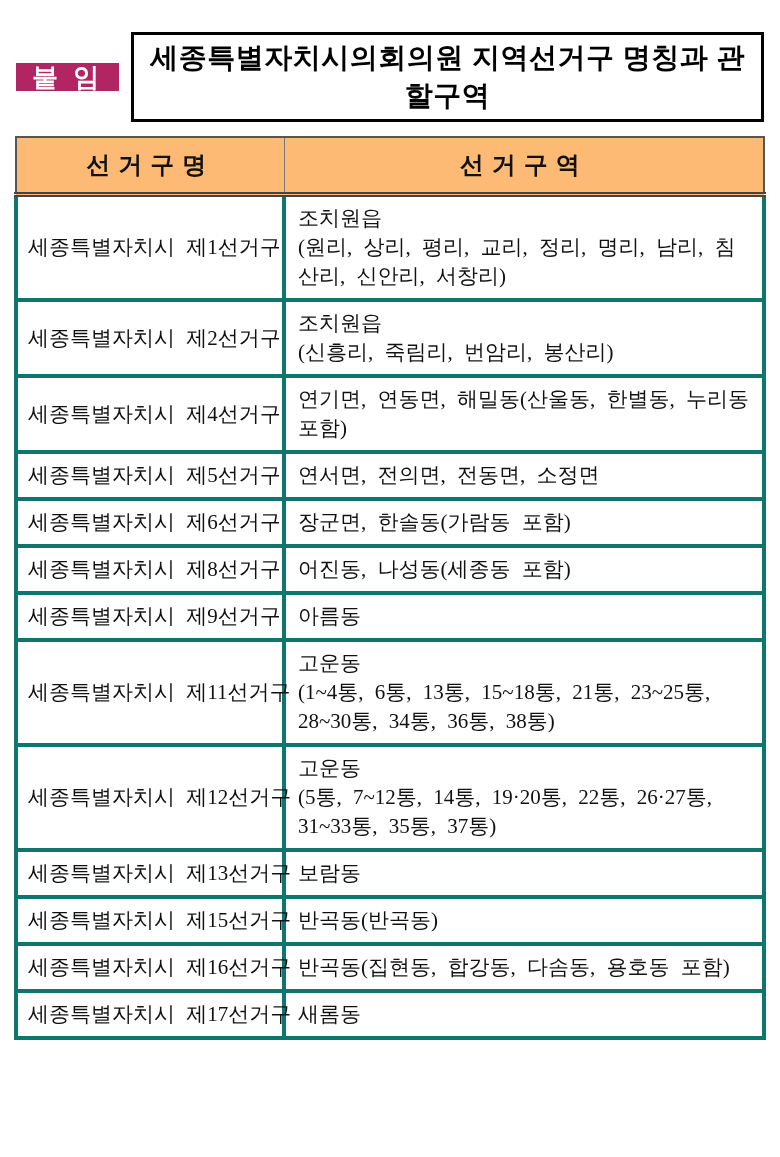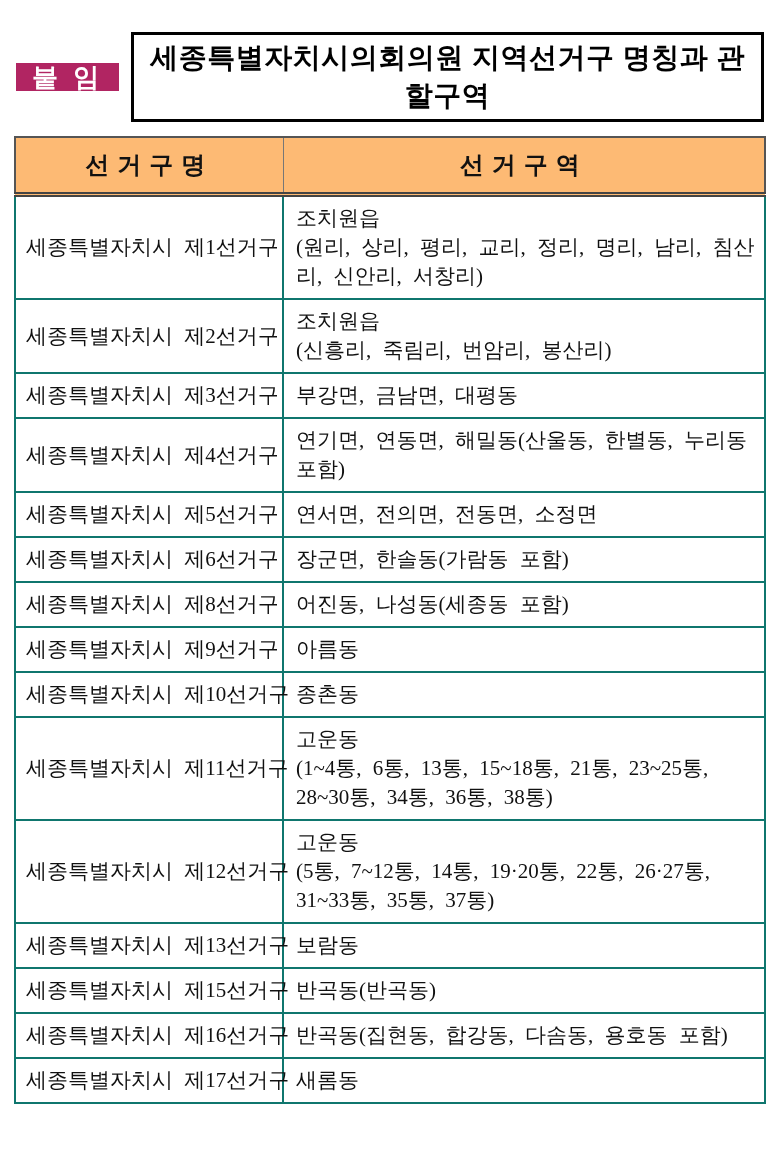--- a/index.html
+++ b/index.html
@@ -63,21 +63,21 @@
     border-bottom: 5px double #444444;
     height: 52px;
     font-size: 24px;
     font-weight: bold;
     letter-spacing: 8px;
     vertical-align: middle;
     color: #111111;
     background: #fdba74;
   }
   table.district-table td {
-    border: 2px solid #0f766e;
+    border: 4px solid #0f766e;
     font-size: 21px;
     line-height: 29px;
     padding: 7px 8px 7px 12px;
     vertical-align: middle;
     word-spacing: 6px;
     color: #111111;
   }
   table.district-table td.name {
     white-space: nowrap;
     padding-left: 10px;
@@ -117,26 +117,20 @@
           </td>
         </tr>
         <tr>
           <td class="name">세종특별자치시  제2선거구</td>
           <td class="area">
             <div>조치원읍</div>
             <div>(신흥리, 죽림리, 번암리, 봉산리)</div>
           </td>
         </tr>
         <tr>
-          <td class="name">세종특별자치시  제3선거구</td>
-          <td class="area">
-            <div>부강면, 금남면, 대평동</div>
-          </td>
-        </tr>
-        <tr>
           <td class="name">세종특별자치시  제4선거구</td>
           <td class="area">
             <div>연기면, 연동면, 해밀동(산울동, 한별동, 누리동 포함)</div>
           </td>
         </tr>
         <tr>
           <td class="name">세종특별자치시  제5선거구</td>
           <td class="area">
             <div>연서면, 전의면, 전동면, 소정면</div>
           </td>
@@ -150,26 +144,20 @@
         <tr>
           <td class="name">세종특별자치시  제8선거구</td>
           <td class="area">
             <div>어진동, 나성동(세종동 포함)</div>
           </td>
         </tr>
         <tr>
           <td class="name">세종특별자치시  제9선거구</td>
           <td class="area">
             <div>아름동</div>
-          </td>
-        </tr>
-        <tr>
-          <td class="name">세종특별자치시  제10선거구</td>
-          <td class="area">
-            <div>종촌동</div>
           </td>
         </tr>
         <tr>
           <td class="name">세종특별자치시  제11선거구</td>
           <td class="area">
             <div>고운동</div>
             <div>(1~4통, 6통, 13통, 15~18통, 21통, 23~25통, 28~30통, 34통, 36통, 38통)</div>
           </td>
         </tr>
         <tr>

